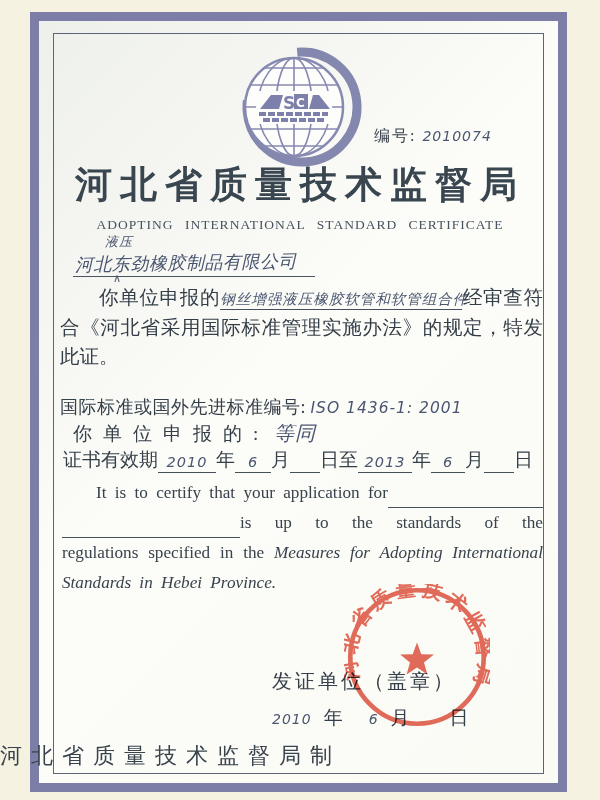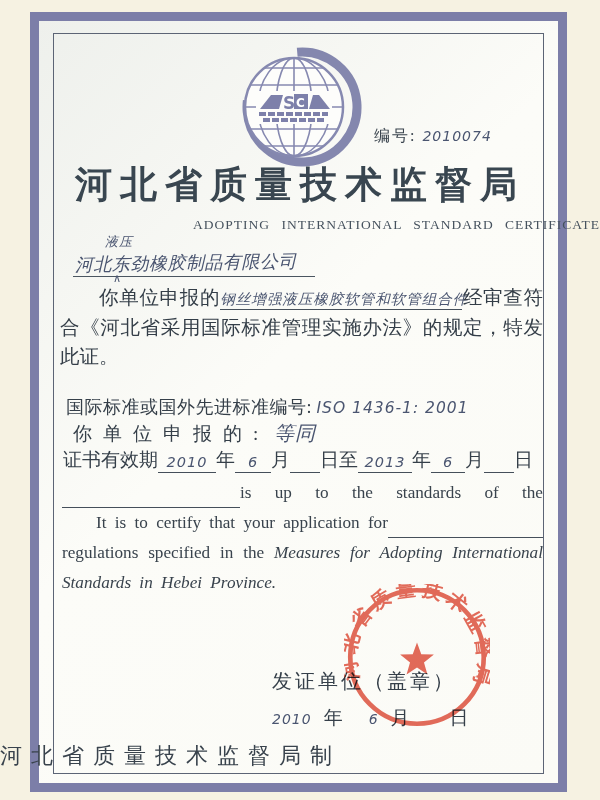--- a/index.html
+++ b/index.html
@@ -32,21 +32,21 @@
   .logo{position:absolute;left:238px;top:44px;width:124px;height:126px;}
   
   .cert-number{position:absolute;left:374px;top:126px;font-size:16px;letter-spacing:2px;}
   .cert-number .hand{font-size:14px;}
   
   .title{
     position:absolute;left:0;right:0;top:160px;text-align:center;
     font-size:37px;font-weight:bold;letter-spacing:8px;color:#394650;
   }
   .subtitle{
-    position:absolute;left:0;right:0;top:217px;text-align:right;
+    position:absolute;left:0;right:0;top:217px;text-align:center;
     font-size:13.5px;letter-spacing:1px;word-spacing:7px;color:#46525e;
   }
   
   .company{position:absolute;left:73px;top:250px;width:242px;height:26px;
     border-bottom:1.5px solid #4a5560;}
   .company .name{font-size:18px;letter-spacing:0.5px;position:absolute;left:2px;bottom:1px;white-space:nowrap;transform:rotate(-1deg);}
   .company .insert{position:absolute;left:32px;top:-17px;font-size:13px;}
   .company .caret{position:absolute;left:40px;top:22px;font-size:11px;color:#4a5570;}
   
   .body-par{
@@ -57,21 +57,21 @@
   .product{
     display:inline-block;width:242px;text-align:center;
     border-bottom:1.2px solid #454f5a;
     font-size:14.5px;line-height:20px;white-space:nowrap;text-indent:0;
   }
   
   .field{position:absolute;white-space:nowrap;color:#353f49;}
   .f-exec{left:73px;top:366px;font-size:19px;}
   .f-exec .lbl{letter-spacing:12px;}
   .f-exec .hand{font-size:16px;}
-  .f-intl{left:66px;top:395px;font-size:18px;}
+  .f-intl{left:60px;top:395px;font-size:18px;}
   .f-intl .lbl{letter-spacing:0.5px;}
   .f-intl .hand{font-size:15.5px;}
   .f-conf{left:73px;top:420px;font-size:19px;}
   .f-conf .lbl{letter-spacing:11px;}
   .f-conf .hand{font-size:20px;}
   
   .validity{
     position:absolute;left:63px;top:447px;width:480px;
     display:flex;align-items:flex-end;font-size:19px;color:#353f49;
   }
@@ -188,27 +188,27 @@
     <span class="vblank w55 hand">2013</span>
     <span>年</span>
     <span class="vblank w35 hand">6</span>
     <span>月</span>
     <span class="vblank w30"></span>
     <span>日</span>
   </div>
 
   <div class="eng">
     <div class="eng-row">
-      <span class="eblank b2"></span>
-      <span class="stretch">is up to the standards of the</span>
-    </div>
-    <div class="eng-row">
       <span class="indent"></span>
       <span>It is to certify that your application for</span>
       <span class="eblank grow"></span>
+    </div>
+    <div class="eng-row">
+      <span class="eblank b2"></span>
+      <span class="stretch">is up to the standards of the</span>
     </div>
     <div class="eng-block">
       <span>regulations specified in the</span>
       <i>Measures for Adopting International Standards in Hebei Province.</i>
     </div>
   </div>
 
   <div class="issuer">
     <div class="lbl">发证单位（盖章）</div>
     <div class="date">

